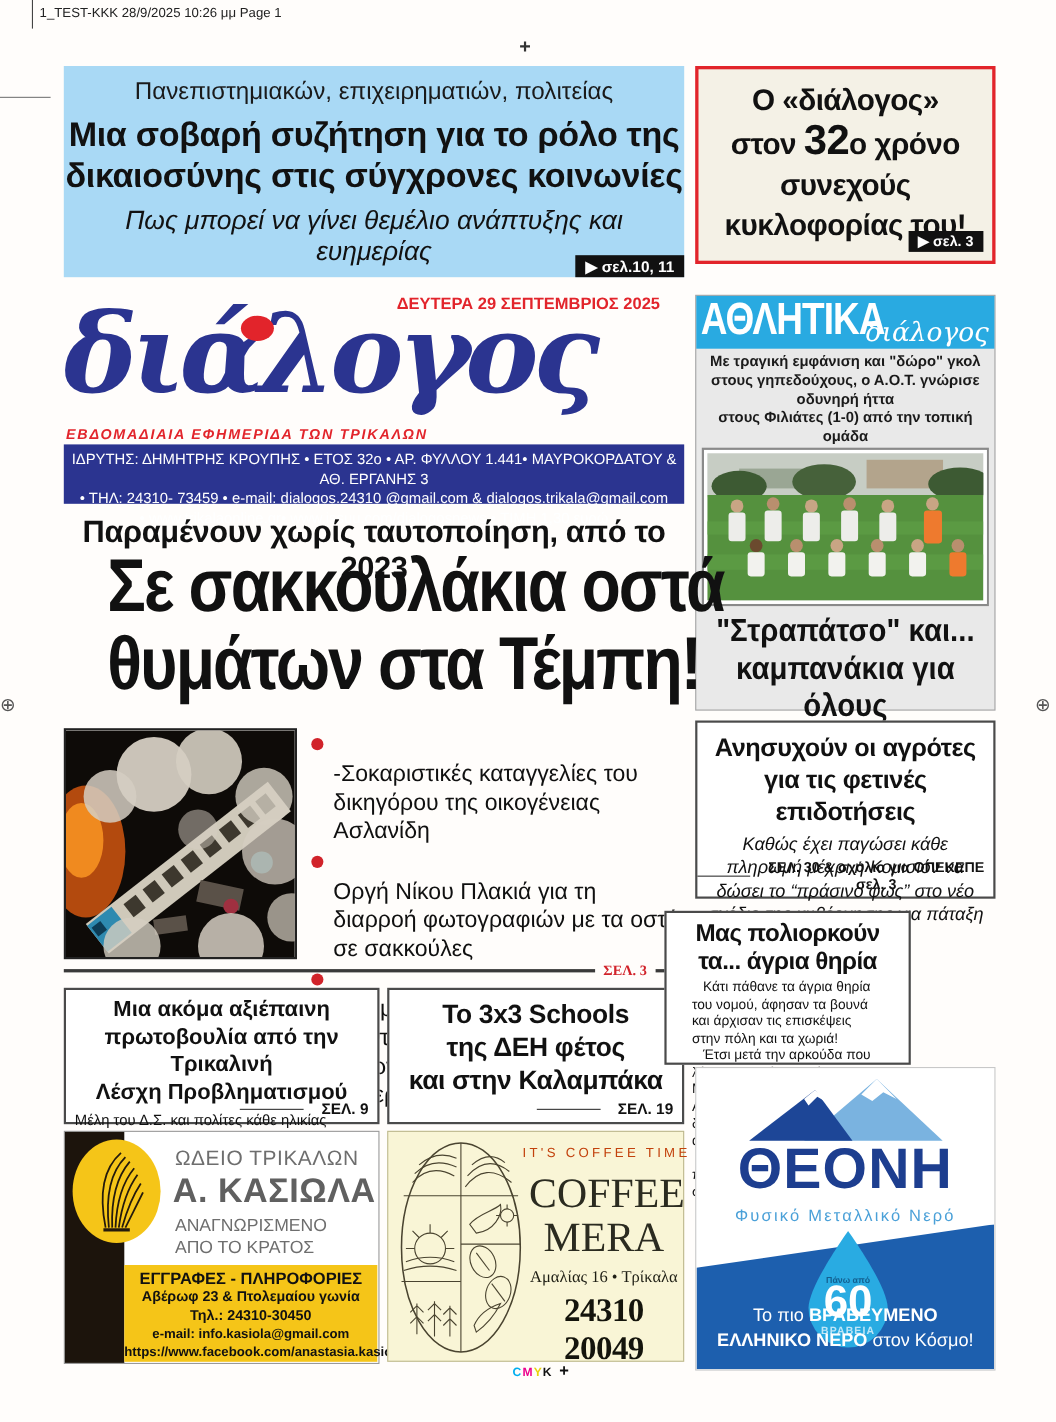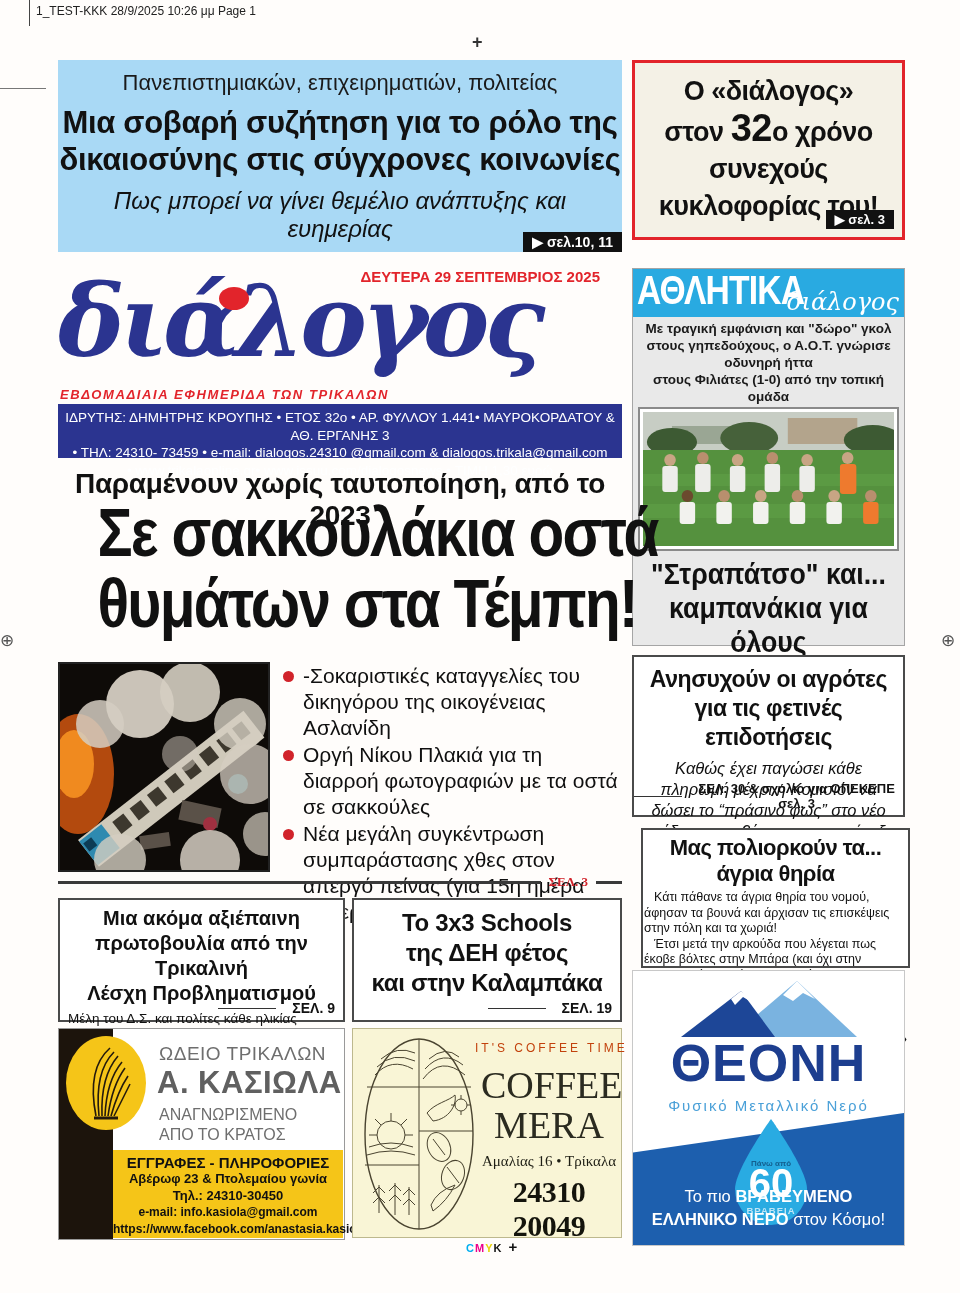--- a/index.html
+++ b/index.html
@@ -55,21 +55,21 @@
 
   
   .tempi-kicker { left:58px; top:468px; width:564px; text-align:center; font-size:28px; font-weight:bold; letter-spacing:-.3px; }
   .tempi-headline { left:58px; top:497px; width:564px; text-align:center; }
   .tempi-headline div { font-size:68px; font-weight:800; line-height:71px; letter-spacing:-2px; transform:scaleX(.86); white-space:nowrap; }
   .tempi-photo { left:58px; top:662px; width:212px; height:210px; border:2px solid #222; }
   .tempi-photo svg { display:block; width:100%; height:100%; }
   .tempi-bullets { left:283px; top:663px; width:340px; }
   .bullet-item { display:flex; gap:9px; margin-bottom:1px; }
   .bullet-dot { flex:0 0 11px; width:11px; height:11px; border-radius:50%; background:#d1232a; margin-top:8px; }
-  .bullet-text { font-size:21px; line-height:26px; color:#101010; }
+  .bullet-text { font-size:21px; line-height:26px; color:#101010;margin-top:28px; }
   .tempi-sep { left:58px; top:874px; width:564px; display:flex; align-items:center; gap:8px;font-family:Liberation Serif, serif; }
   .sep-line { height:3px; background:#3a3a3a; flex:1; }
   .sep-line.short { flex:0 0 26px; }
   .sep-tag { color:#d1232a; font-weight:bold; font-size:13px; }
 
   
   .teaser { border:2px solid #4a4a4a; background:#fff; text-align:center; }
   .lesxi-box { left:58px; top:898px; width:287px; height:124px; padding-top:6px; }
   .lesxi-h { font-size:20px; font-weight:800; line-height:25px; }
   .lesxi-b { font-size:13.5px; line-height:17px; margin-top:4px; text-align:left; padding-left:8px; }
@@ -79,21 +79,21 @@
   .tag-row .tline { width:58px; height:1px; background:#333; }
   .tag-row .ttext { font-weight:bold; font-size:14px; color:#111; }
 
   
   .farmers-box { left:632px; top:655px; width:273px; height:162px; border:2px solid #4a4a4a; background:#fff; text-align:center; padding-top:8px; }
   .farmers-h { font-size:23px; font-weight:800; line-height:29px; letter-spacing:-.4px; }
   .farmers-b { font-size:16.5px; font-style:italic; line-height:21px; margin-top:6px; padding:0 8px; }
   .farmers-box .tag-row .ttext { font-size:13px; }
 
   
-  .beasts-box { left:641px; top:828px; width:269px; height:140px; border:2px solid #4a4a4a; background:#fff; padding:5px 1px; }
+  .beasts-box { left:604px; top:828px; width:224px; height:140px; border:2px solid #4a4a4a; background:#fff; padding:5px 23px; }
   .beasts-h { text-align:center; font-size:22px; font-weight:800; letter-spacing:-.5px; margin-bottom:3px; }
   .beasts-p { font-size:12.5px; line-height:15.5px; text-indent:10px; }
   .beasts-sig { text-align:right; font-weight:bold; font-size:13px; margin-top:1px; }
 
   
   .theoni { left:632px; top:970px; width:273px; height:276px; background:#fff; border:1px solid #c8c8c8; overflow:hidden; }
   .theoni-mountains { position:absolute; left:46px; top:6px; }
   .theoni-brand { position:absolute; left:0; top:62px; width:100%; text-align:center; font-size:52px; font-weight:800; color:#1d3e8f; letter-spacing:1px; }
   .theoni-sub { position:absolute; left:0; top:126px; width:100%; text-align:center; font-size:15px; color:#4aa0d8; letter-spacing:2px; font-weight:500; }
   .theoni-blue { position:absolute; left:0; bottom:0; width:100%; height:132px; background:#1d5fae; clip-path:polygon(0 30%, 100% 0%, 100% 100%, 0 100%); }

